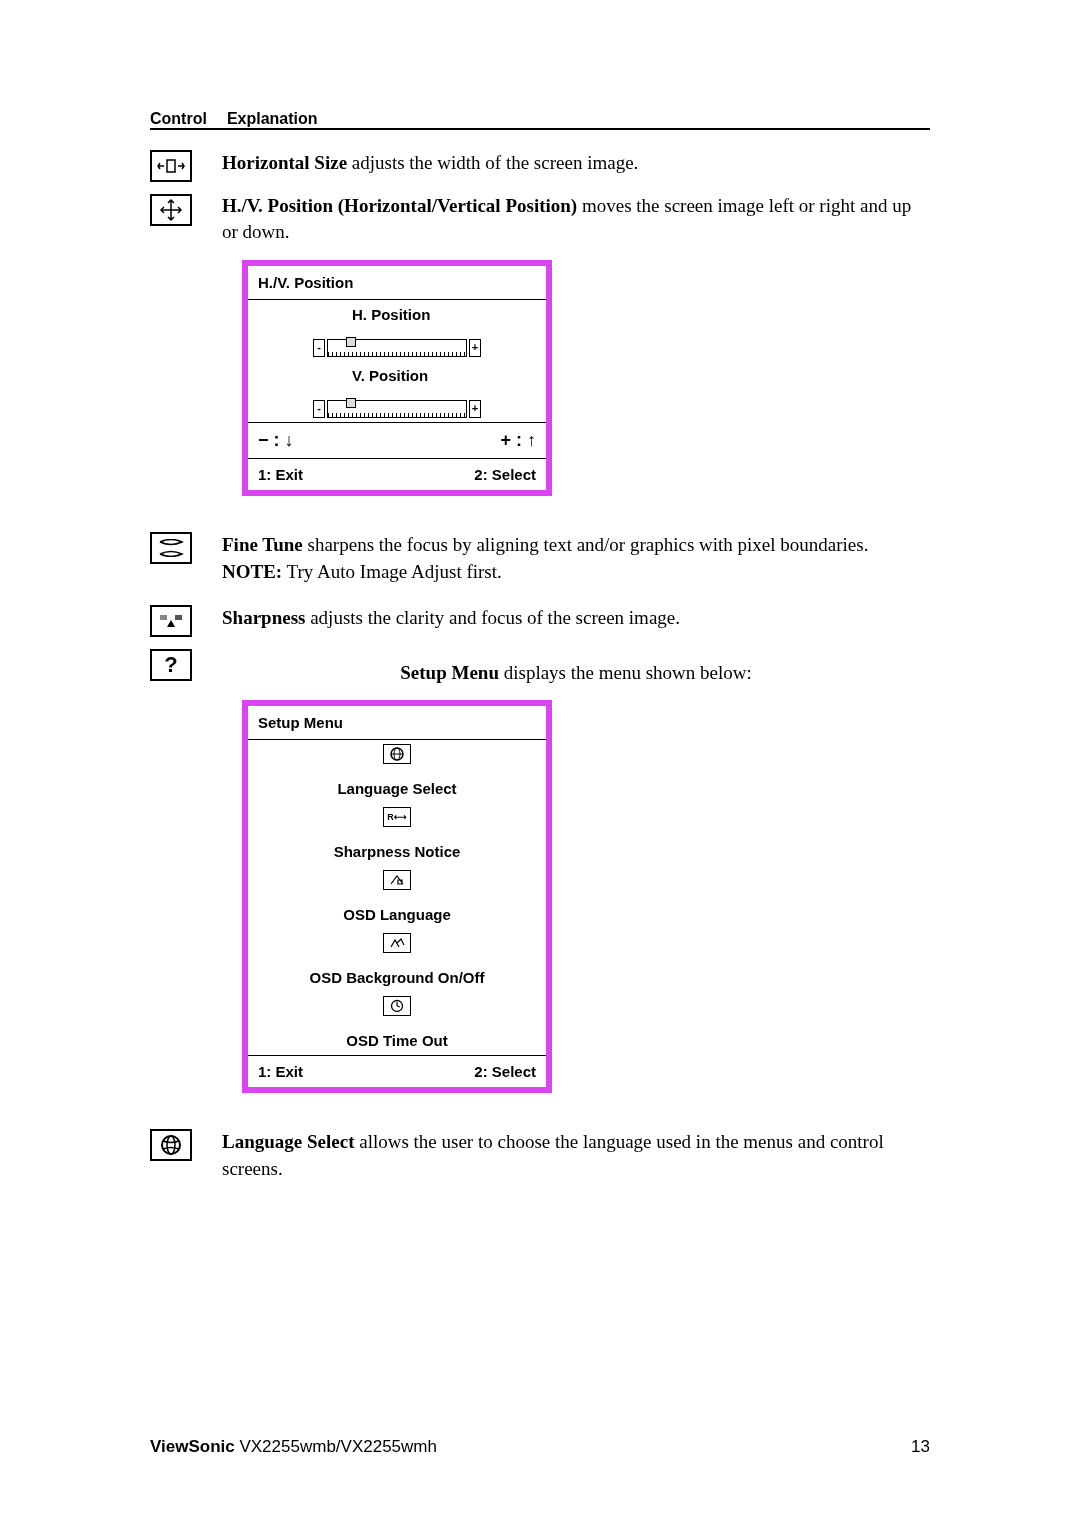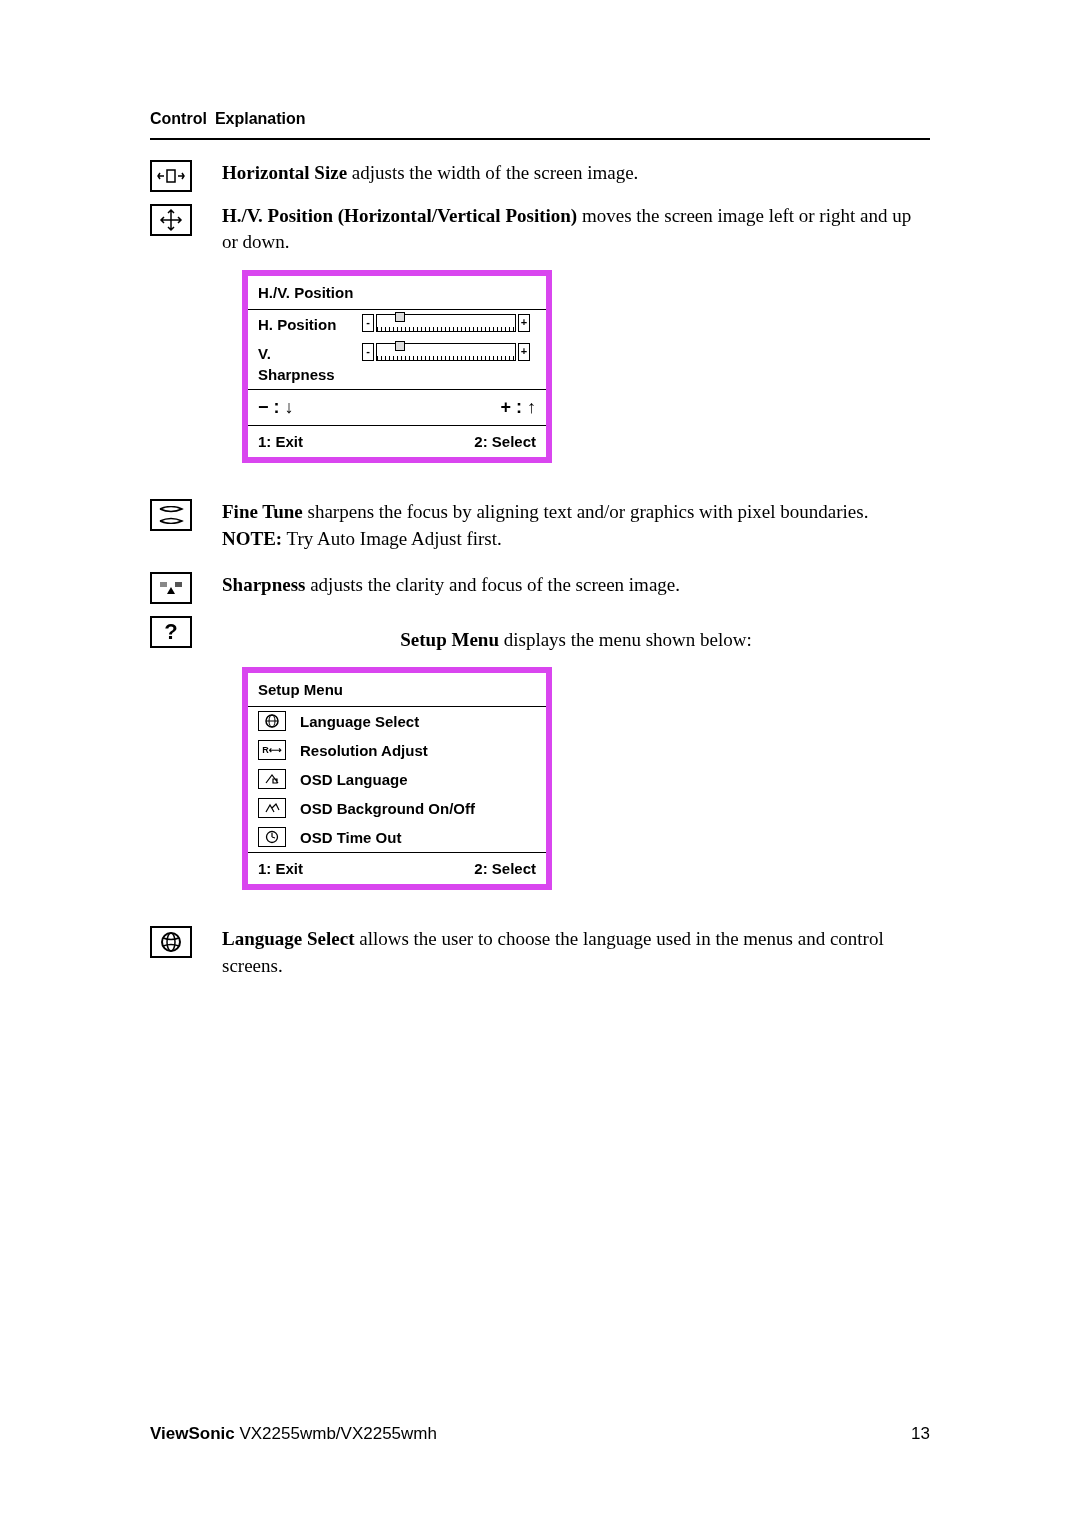--- a/index.html
+++ b/index.html
@@ -6,25 +6,25 @@
     body {
       font-family: Georgia, 'Times New Roman', serif;
       background: #fff;
       width: 1080px;
       height: 1527px;
       padding: 110px 150px 60px 150px;
       position: relative;
     }
     .header-row {
       display: flex;
-      gap: 8px;
+      gap: 20px;
       font-family: Arial, Helvetica, sans-serif;
       font-weight: bold;
       font-size: 16px;
-      padding-bottom: 10px;
+      padding-bottom: 0;
       border-bottom: 2px solid #000;
       margin-bottom: 20px;
     }
     .content-row {
       display: flex;
       align-items: flex-start;
       margin-bottom: 16px;
     }
     .icon-col {
       width: 72px;
@@ -53,23 +53,24 @@
       font-family: Arial, Helvetica, sans-serif;
       font-weight: bold;
       font-size: 15px;
     }
     .osd-title {
       padding: 6px 10px 6px 10px;
       border-bottom: 1px solid #000;
     }
     .osd-row {
       display: flex;
-      align-items: flex-start;
+      align-items: center;
       padding: 4px 10px;
       gap: 14px;
+      flex-direction: column;
     }
     .slider-box {
       display: flex;
       align-items: center;
       gap: 2px;
     }
     .slider-end {
       width: 12px;
       height: 18px;
       border: 1.5px solid #000;
@@ -114,21 +115,21 @@
       height: 20px;
       border: 1.5px solid #000;
       display: flex;
       align-items: center;
       justify-content: center;
       font-size: 12px;
       flex-shrink: 0;
     }
     .page-footer {
       position: absolute;
-      bottom: 83px;
+      bottom: 70px;
       left: 150px;
       right: 150px;
       display: flex;
       justify-content: space-between;
       font-family: Arial, Helvetica, sans-serif;
       font-size: 17px;
     }
     .page-footer .brand { font-weight: bold; }
     .hsize-icon svg, .fine-tune-icon svg, .sharp-icon svg, .globe-icon svg { display: block; }
   </style>
@@ -168,21 +169,21 @@
         <span style="width:90px">H. Position</span>
         <div class="slider-box">
           <div class="slider-end">-</div>
           <div class="slider-track">
               <div class="slider-thumb"></div>
             </div>
           <div class="slider-end">+</div>
         </div>
       </div>
       <div class="osd-row">
-        <span style="width:90px">V. Sharpness</span>
+        <span style="width:90px">V. Position</span>
         <div class="slider-box">
           <div class="slider-end">-</div>
           <div class="slider-track">
               <div class="slider-thumb"></div>
             </div>
           <div class="slider-end">+</div>
         </div>
       </div>
       <div class="osd-controls">
         <span><span>− : </span>↓</span>
@@ -240,21 +241,21 @@
           <svg width="16" height="16" viewBox="0 0 16 16">
               <circle cx="8" cy="8" r="6" fill="none" stroke="#000" stroke-width="1.5"></circle>
               <ellipse cx="8" cy="8" rx="3" ry="6" fill="none" stroke="#000" stroke-width="1"></ellipse>
               <line x1="2" y1="8" x2="14" y2="8" stroke="#000"></line>
             </svg>
         </div>
         <span>Language Select</span>
       </div>
       <div class="osd-row">
         <div class="menu-icon" style="font-size:9px;font-weight:bold;">R⟷</div>
-        <span>Resolution Adjust</span>
+        <span>Sharpness Notice</span>
       </div>
       <div class="osd-row">
         <div class="menu-icon">
           <svg width="16" height="12" viewBox="0 0 16 12">
               <path d="M2 10 L8 2 L14 10 M9 6 L13 6 L13 10 L9 10 Z" stroke="#000" fill="none" stroke-width="1.2"></path>
             </svg>
         </div>
         <span>OSD Language</span>
       </div>
       <div class="osd-row">

